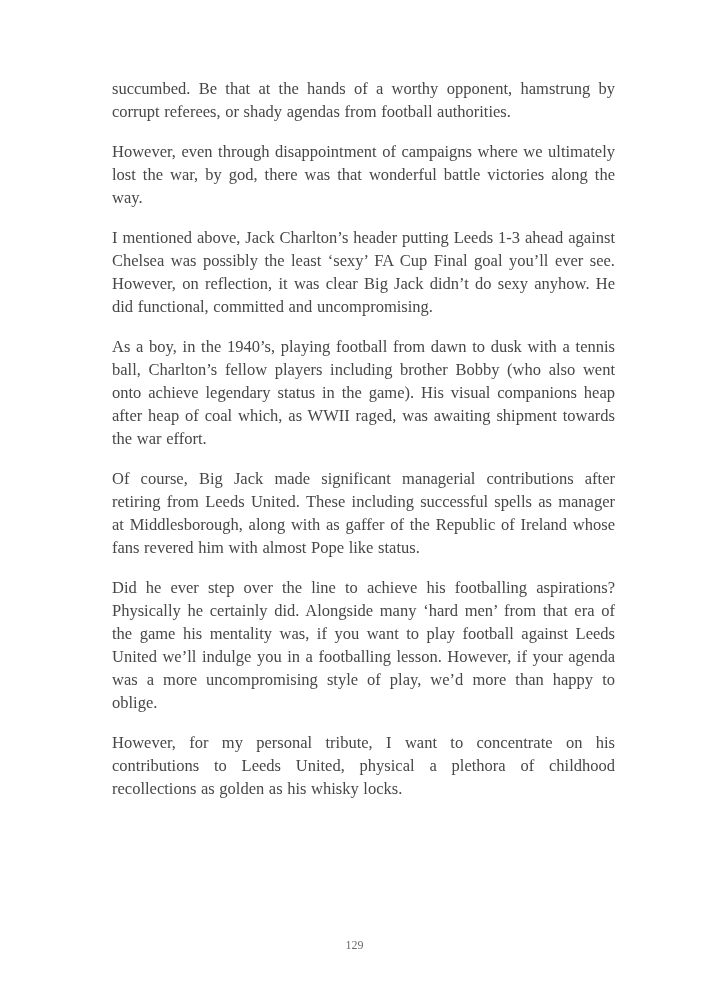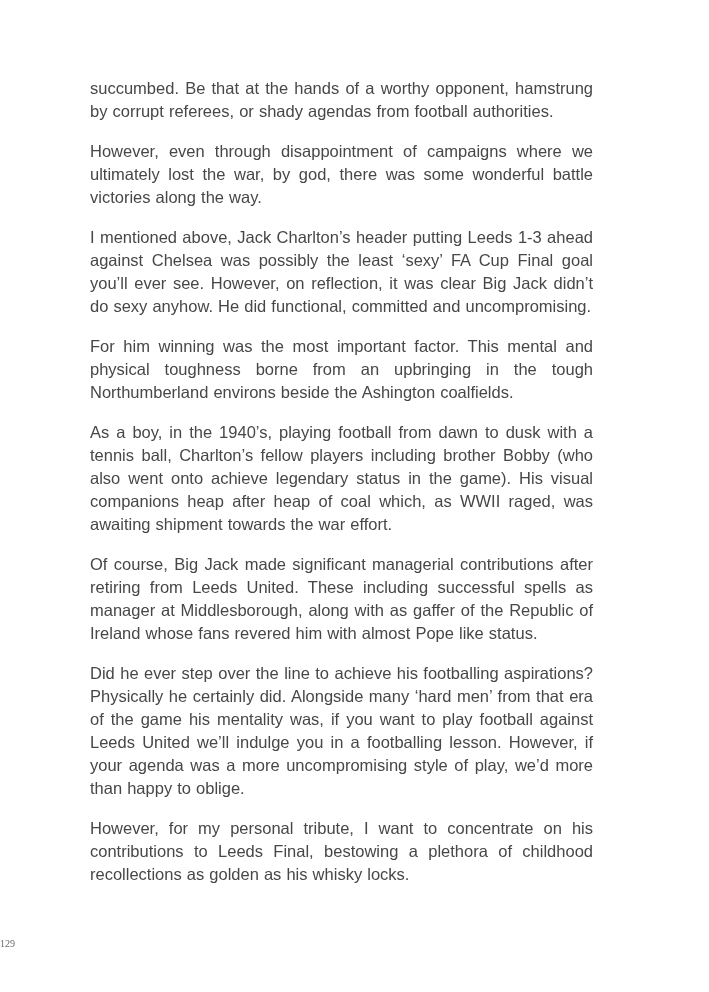--- a/index.html
+++ b/index.html
@@ -12,51 +12,51 @@
     width: 709px;
     height: 992px;
     margin: 0 auto;
     background: var(--page-bg, #ffffff);
     overflow: hidden;
     font-family: "Liberation Sans", sans-serif;
   }
   .text-block {
     position: absolute;
     top: 77px;
-    left: 90px;
+    left: 112px;
     width: 503px;
     color: var(--text-color, #474747);
     font-size: 16.5px;
     line-height: 23px;
     text-align: justify;
     text-justify: inter-word;
+    font-family: Liberation Serif, serif;
   }
   .text-block p {
     margin: 0 0 17px 0;
     word-spacing: 0.5px;
   }
   .page-number {
     position: absolute;
     top: 938px;
     left: 0;
     width: 100%;
-    text-align: left;
+    text-align: center;
     font-family: "Liberation Serif", serif;
-    font-size: 10px;
+    font-size: 12px;
     color: var(--page-number-color, #6b6b6b);
   }
 </style>
 </head>
 <body>
 
 <div class="page">
   <div class="text-block">
     <p>succumbed. Be that at the hands of a worthy opponent, hamstrung by corrupt referees, or shady agendas from football authorities.</p>
-    <p>However, even through disappointment of campaigns where we ultimately lost the war, by god, there was some wonderful battle victories along the way.</p>
+    <p>However, even through disappointment of campaigns where we ultimately lost the war, by god, there was that wonderful battle victories along the way.</p>
     <p>I mentioned above, Jack Charlton’s header putting Leeds 1-3 ahead against Chelsea was possibly the least ‘sexy’ FA Cup Final goal you’ll ever see. However, on reflection, it was clear Big Jack didn’t do sexy anyhow. He did functional, committed and uncompromising.</p>
-    <p>For him winning was the most important factor. This mental and physical toughness borne from an upbringing in the tough Northumberland environs beside the Ashington coalfields.</p>
     <p>As a boy, in the 1940’s, playing football from dawn to dusk with a tennis ball, Charlton’s fellow players including brother Bobby (who also went onto achieve legendary status in the game). His visual companions heap after heap of coal which, as WWII raged, was awaiting shipment towards the war effort.</p>
     <p>Of course, Big Jack made significant managerial contributions after retiring from Leeds United. These including successful spells as manager at Middlesborough, along with as gaffer of the Republic of Ireland whose fans revered him with almost Pope like status.</p>
     <p>Did he ever step over the line to achieve his footballing aspirations? Physically he certainly did. Alongside many ‘hard men’ from that era of the game his mentality was, if you want to play football against Leeds United we’ll indulge you in a footballing lesson. However, if your agenda was a more uncompromising style of play, we’d more than happy to oblige.</p>
-    <p>However, for my personal tribute, I want to concentrate on his contributions to Leeds Final, bestowing a plethora of childhood recollections as golden as his whisky locks.</p>
+    <p>However, for my personal tribute, I want to concentrate on his contributions to Leeds United, physical a plethora of childhood recollections as golden as his whisky locks.</p>
   </div>
   <div class="page-number">129</div>
 </div>
 
 </body></html>

